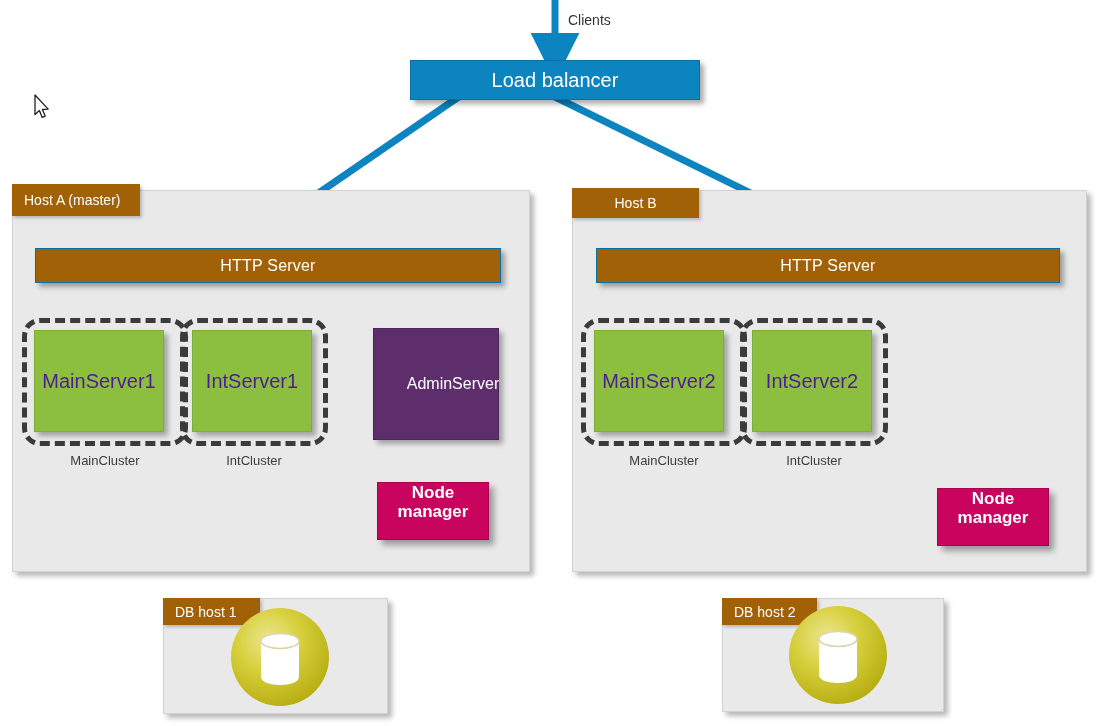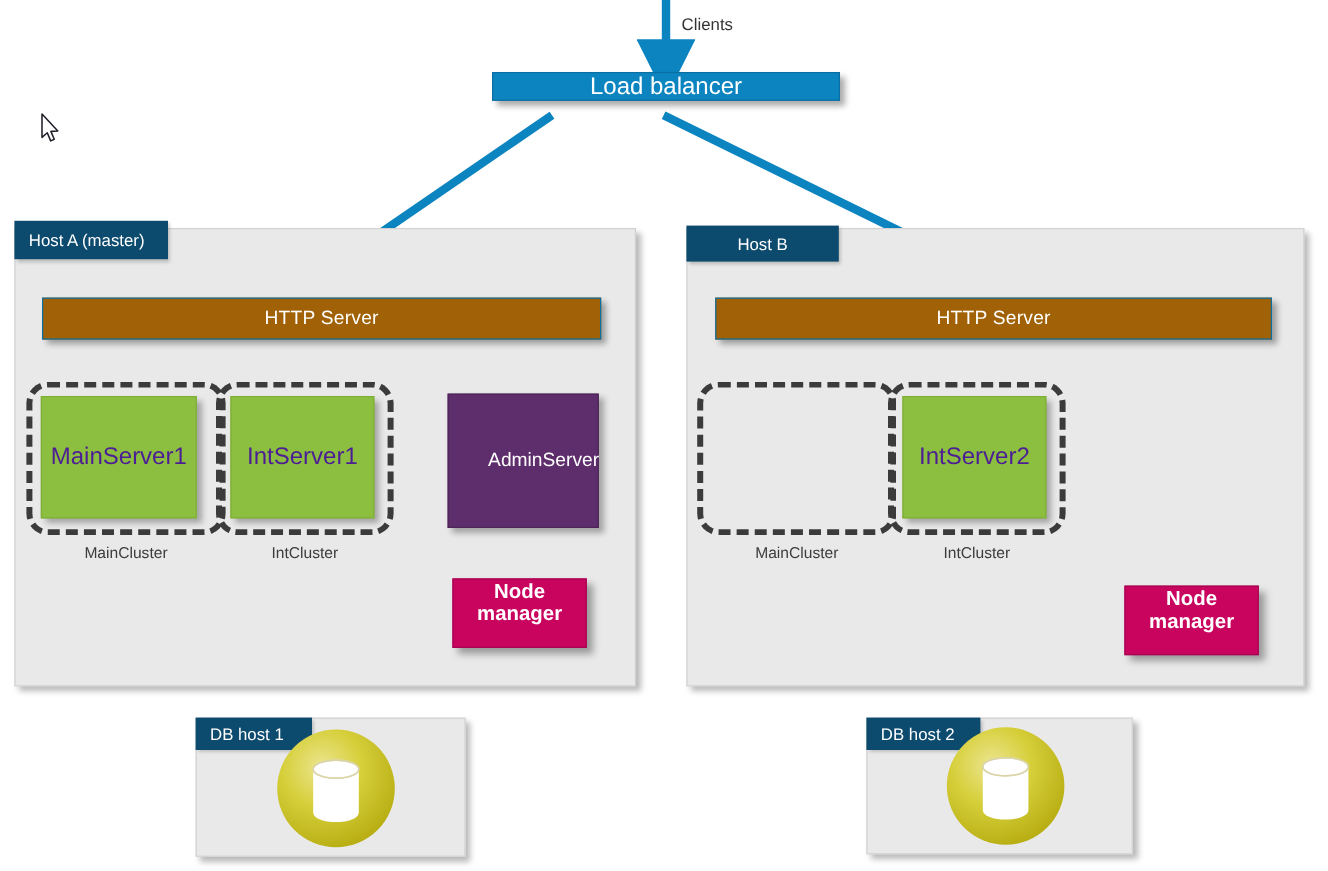--- a/index.html
+++ b/index.html
@@ -12,21 +12,21 @@
 
   
   .abs{position:absolute;box-sizing:border-box;}
 
   .host-panel{
     background:#e9e9e9;
     border:1px solid #d2d2d2;
     box-shadow:4px 4px 5px rgba(0,0,0,0.28);
   }
   .host-tab{
-    background:#0c4a6e;
+    background:#a16207;
     color:#ffffff;
     font-size:14px;
     display:flex;align-items:center;justify-content:center;
     box-shadow:2px 2px 3px rgba(0,0,0,0.22);
   }
   .host-tab.left-align{justify-content:flex-start;padding-left:12px;}
 
   .blue-bar{
     background:#a16207;
     border:1px solid #0a6fa2;
@@ -142,21 +142,21 @@
     <g>
       <line x1="663" y1="283" x2="663" y2="318" stroke="#0b84c0" stroke-width="7" marker-end="url(#ahead-sm)"></line>
     </g>
     <g>
       <line x1="818" y1="283" x2="818" y2="318" stroke="#0b84c0" stroke-width="7" marker-end="url(#ahead-sm)"></line>
     </g>
   </svg>
 
   <div class="abs clients-label" style="left:568px;top:12px;">Clients</div>
 
-  <div class="abs lb-box" style="left:410px;top:60px;width:290px;height:24px;">Load balancer</div>
+  <div class="abs lb-box" style="left:410px;top:60px;width:290px;height:40px;">Load balancer</div>
 
   <div class="abs host-panel" style="left:12px;top:190px;width:518px;height:382px;"></div>
 
   <div class="abs host-tab left-align" style="left:12px;top:184px;width:128px;height:32px;">Host A (master)</div>
 
   <div class="abs blue-bar" style="left:35px;top:248px;width:466px;height:35px;">HTTP Server</div>
 
   <div class="abs cluster-ring" style="left:22px;top:318px;width:166px;height:128px;"></div>
   <div class="abs green-srv" style="left:34px;top:330px;width:130px;height:102px;">MainServer1</div>
   <div class="abs cluster-cap" style="left:22px;top:453px;width:166px;">MainCluster</div>
@@ -174,20 +174,21 @@
     </div>
   </div>
 
   <div class="abs host-panel" style="left:572px;top:190px;width:515px;height:382px;"></div>
 
   <div class="abs host-tab" style="left:572px;top:188px;width:127px;height:30px;">Host B</div>
 
   <div class="abs blue-bar" style="left:596px;top:248px;width:464px;height:35px;">HTTP Server</div>
 
   <div class="abs cluster-ring" style="left:581px;top:318px;width:166px;height:128px;"></div>
+  <div class="abs green-srv" style="left:594px;top:330px;width:130px;height:102px;">MainServer2</div>
   <div class="abs cluster-cap" style="left:581px;top:453px;width:166px;">MainCluster</div>
 
   <div class="abs cluster-ring" style="left:740px;top:318px;width:148px;height:128px;"></div>
   <div class="abs green-srv" style="left:752px;top:330px;width:120px;height:102px;">IntServer2</div>
   <div class="abs cluster-cap" style="left:740px;top:453px;width:148px;">IntCluster</div>
 
   <div class="abs node-mgr" style="left:937px;top:488px;width:112px;height:58px;">
     <div>
       <span>Node</span><br>
       <span>manager</span>

